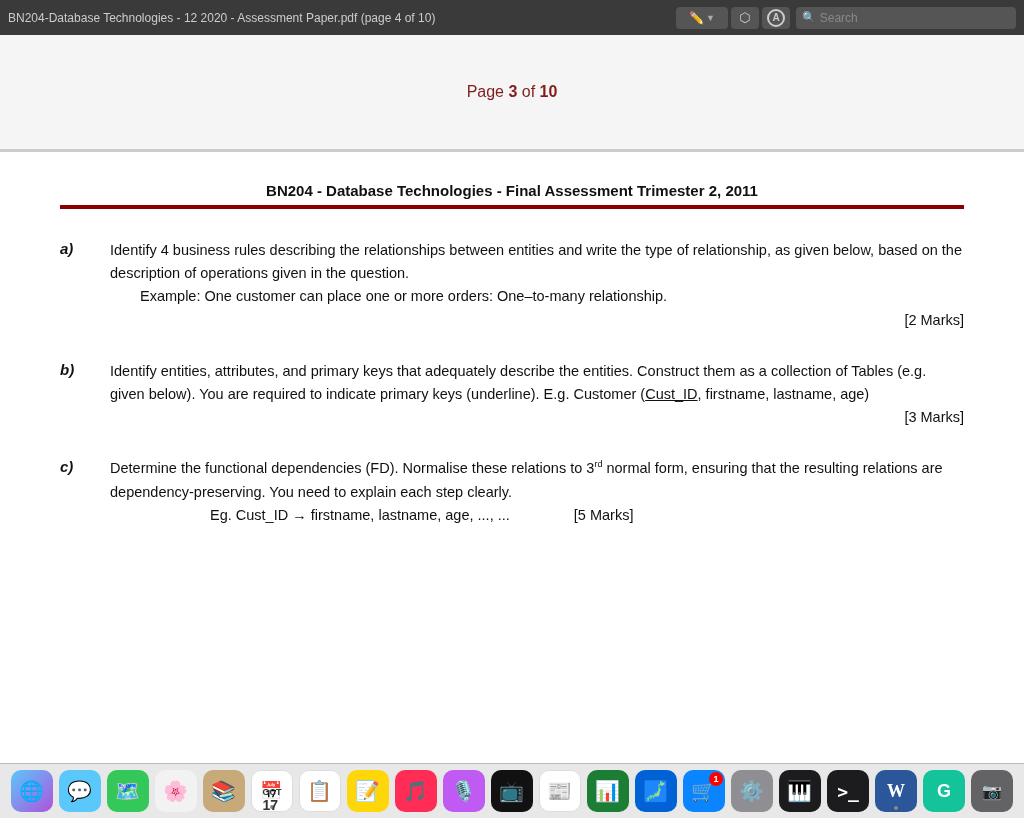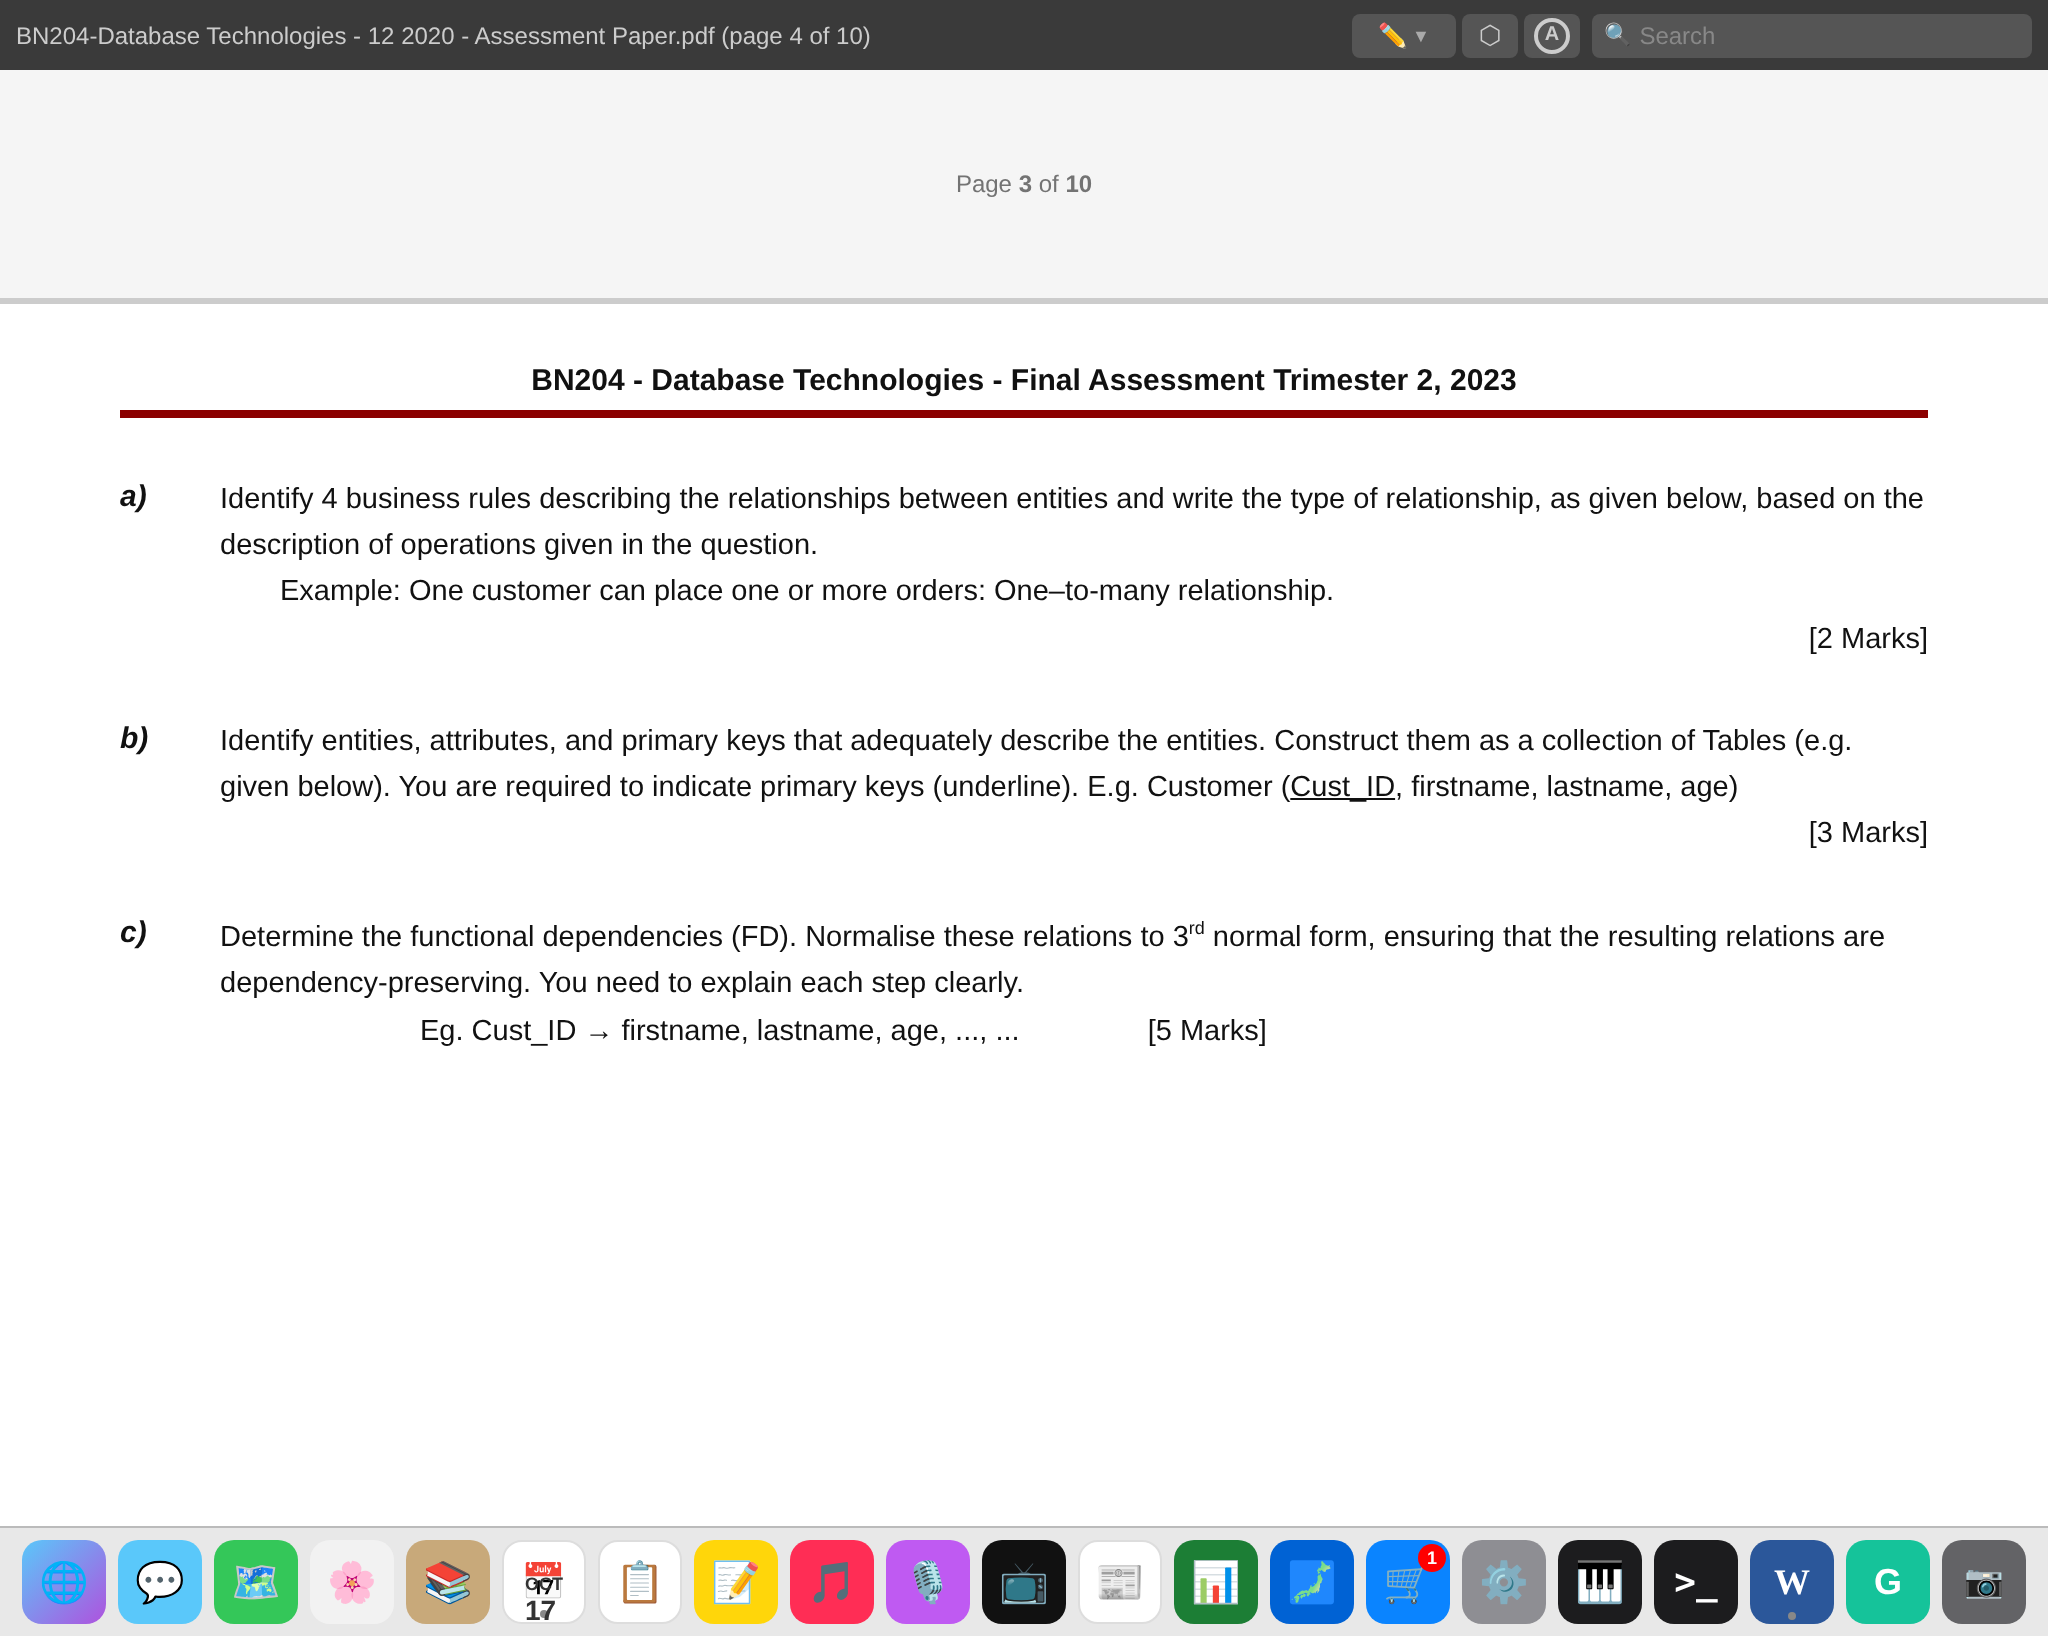--- a/index.html
+++ b/index.html
@@ -72,22 +72,22 @@
     
     .page-header-strip {
       background: #f5f5f5;
       border-bottom: 1px solid #ccc;
       height: 115px;
       display: flex;
       align-items: center;
       justify-content: center;
     }
     .page-num-text {
-      font-size: 12px;
-      color: #737373;
+      font-size: 16px;
+      color: #7f1d1d;
     }
     .page-num-text strong { font-weight: bold; }
 
     
     .doc-page {
       background: #ffffff;
       flex: 1;
       overflow: hidden;
       padding: 30px 60px 20px 60px;
       border-top: 2px solid #ccc;
@@ -215,21 +215,21 @@
 
 <div class="main-area">
 
   <div class="page-header-strip">
     <span class="page-num-text">
       <span>Page </span><strong>3</strong><span> of </span><strong>10</strong>
     </span>
   </div>
 
   <div class="doc-page">
-    <div class="doc-title">BN204 - Database Technologies - Final Assessment Trimester 2, 2023</div>
+    <div class="doc-title">BN204 - Database Technologies - Final Assessment Trimester 2, 2011</div>
     <div class="doc-title-underline"></div>
 
     <div class="question-block">
       <span class="q-label">a)</span>
       <div class="q-content">
         <span>Identify 4 business rules describing the relationships between entities and write the type of relationship, as given below, based on the description of operations given in the question.</span>
         <div class="example">
           <span>Example:  One customer can place one or more orders: One–to-many relationship.</span>
         </div>
         <span class="marks">[2 Marks]</span>

